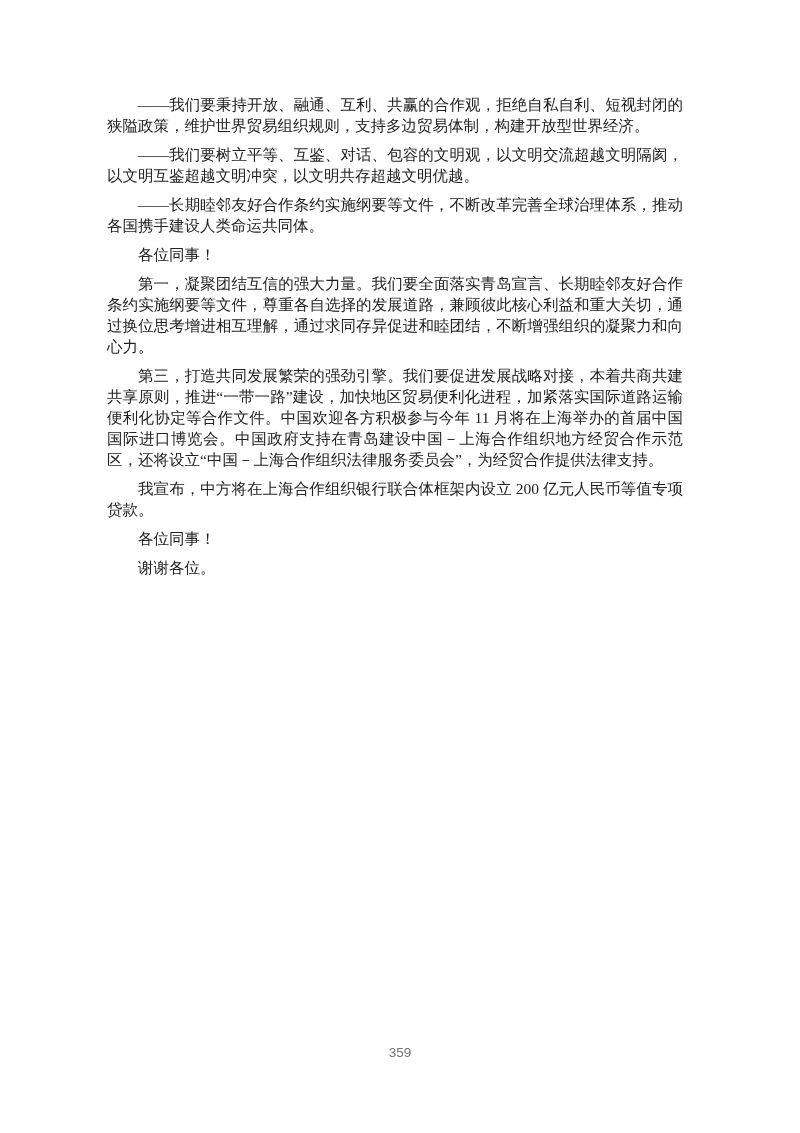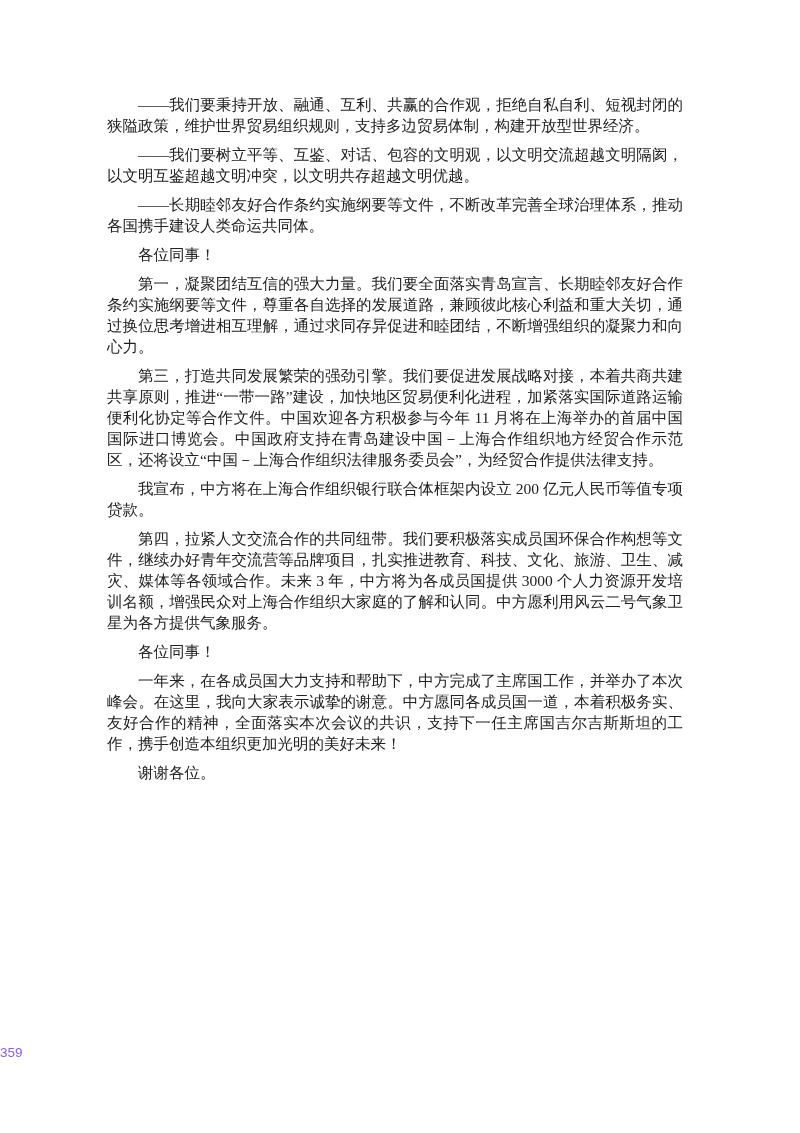--- a/index.html
+++ b/index.html
@@ -29,37 +29,36 @@
     margin: 8px;
     padding: 0;
     text-indent: 2em;
     word-break: break-all;
   }
   .footer {
     position: absolute;
     top: 1044px;
     left: 0;
     width: 100%;
-    color: #8b5cf6;
+    text-align: center;
+    color: #737373;
     font-size: 13.5px;
     line-height: 18px;
     font-family: "Liberation Sans", "DejaVu Sans", sans-serif;
   }
 </style>
 </head>
 <body>
 
 <div class="page">
   <div class="content">
     <p>——我们要秉持开放、融通、互利、共赢的合作观，拒绝自私自利、短视封闭的狭隘政策，维护世界贸易组织规则，支持多边贸易体制，构建开放型世界经济。</p>
     <p>——我们要树立平等、互鉴、对话、包容的文明观，以文明交流超越文明隔阂，以文明互鉴超越文明冲突，以文明共存超越文明优越。</p>
     <p>——长期睦邻友好合作条约实施纲要等文件，不断改革完善全球治理体系，推动各国携手建设人类命运共同体。</p>
     <p>各位同事！</p>
     <p>第一，凝聚团结互信的强大力量。我们要全面落实青岛宣言、长期睦邻友好合作条约实施纲要等文件，尊重各自选择的发展道路，兼顾彼此核心利益和重大关切，通过换位思考增进相互理解，通过求同存异促进和睦团结，不断增强组织的凝聚力和向心力。</p>
     <p>第三，打造共同发展繁荣的强劲引擎。我们要促进发展战略对接，本着共商共建共享原则，推进“一带一路”建设，加快地区贸易便利化进程，加紧落实国际道路运输便利化协定等合作文件。中国欢迎各方积极参与今年 11 月将在上海举办的首届中国国际进口博览会。中国政府支持在青岛建设中国－上海合作组织地方经贸合作示范区，还将设立“中国－上海合作组织法律服务委员会”，为经贸合作提供法律支持。</p>
     <p>我宣布，中方将在上海合作组织银行联合体框架内设立 200 亿元人民币等值专项贷款。</p>
-    <p>第四，拉紧人文交流合作的共同纽带。我们要积极落实成员国环保合作构想等文件，继续办好青年交流营等品牌项目，扎实推进教育、科技、文化、旅游、卫生、减灾、媒体等各领域合作。未来 3 年，中方将为各成员国提供 3000 个人力资源开发培训名额，增强民众对上海合作组织大家庭的了解和认同。中方愿利用风云二号气象卫星为各方提供气象服务。</p>
     <p>各位同事！</p>
-    <p>一年来，在各成员国大力支持和帮助下，中方完成了主席国工作，并举办了本次峰会。在这里，我向大家表示诚挚的谢意。中方愿同各成员国一道，本着积极务实、友好合作的精神，全面落实本次会议的共识，支持下一任主席国吉尔吉斯斯坦的工作，携手创造本组织更加光明的美好未来！</p>
     <p>谢谢各位。</p>
   </div>
   <div class="footer">359</div>
 </div>
 
 </body></html>

